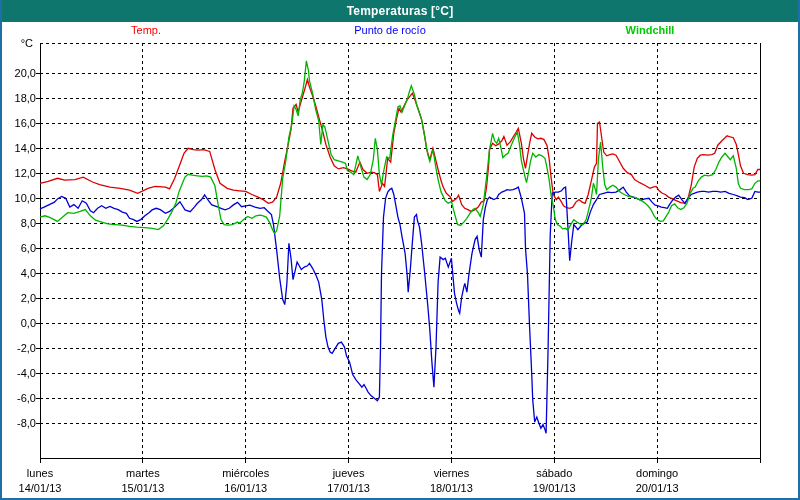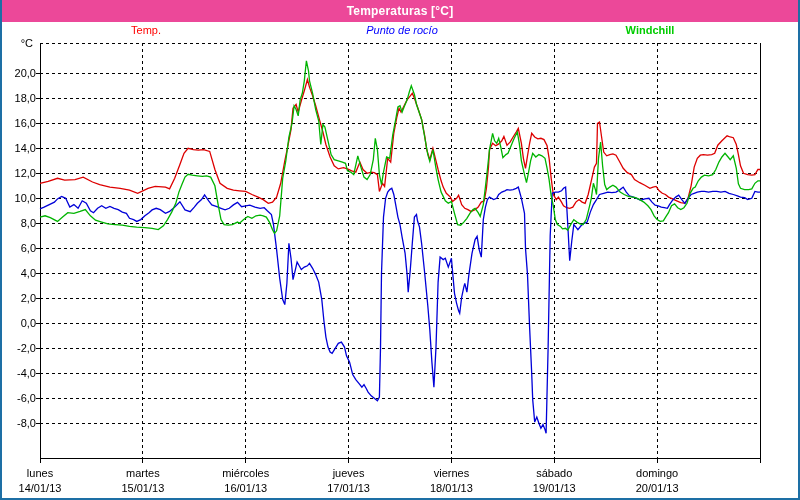--- a/index.html
+++ b/index.html
@@ -95,21 +95,21 @@
         <text x="554.2857142857143" y="492" text-anchor="middle" font-size="11" font-family="&quot;Liberation Sans&quot;,sans-serif" fill="#000">19/01/13</text>
         <line x1="657.1428571428571" y1="458" x2="657.1428571428571" y2="463" stroke="#000" stroke-width="1" shape-rendering="crispEdges"></line>
         <text x="657.1428571428571" y="477" text-anchor="middle" font-size="11" font-family="&quot;Liberation Sans&quot;,sans-serif" fill="#000">domingo</text>
         <text x="657.1428571428571" y="492" text-anchor="middle" font-size="11" font-family="&quot;Liberation Sans&quot;,sans-serif" fill="#000">20/01/13</text>
         <line x1="760" y1="458" x2="760" y2="463" stroke="#000" stroke-width="1" shape-rendering="crispEdges"></line>
         <polyline points="40.0,183.3 48.2,181.4 57.5,178.3 64.7,180.2 75.0,179.6 83.2,177.1 92.5,182.0 99.7,184.6 109.9,187.1 120.2,188.3 129.5,190.1 137.7,193.3 148.0,188.3 155.2,186.4 165.5,187.1 169.6,188.9 174.7,178.3 179.9,164.6 184.0,153.3 188.1,148.3 193.3,149.6 198.4,150.2 203.5,149.6 209.7,151.4 214.9,169.5 220.0,183.3 227.2,188.3 233.4,190.1 239.5,190.8 245.7,191.4 251.9,194.5 258.1,197.1 263.2,199.6 268.3,203.3 272.5,202.1 276.6,197.1 280.7,183.3 284.8,160.8 287.9,145.8 291.0,129.6 293.0,108.3 296.1,104.5 298.2,112.1 301.3,100.8 304.3,90.8 307.4,79.5 309.5,87.1 312.6,95.8 315.7,105.8 319.8,120.8 322.9,132.0 325.9,144.5 330.1,157.0 334.2,165.8 338.3,168.9 343.4,167.7 347.5,168.9 351.7,170.8 355.8,172.1 359.9,162.1 363.0,169.5 367.1,173.3 371.2,172.1 374.3,172.7 377.4,174.6 379.4,191.4 382.5,183.3 384.6,186.4 387.7,158.3 390.7,162.1 393.8,133.3 396.9,117.0 399.0,108.3 401.0,112.1 404.1,105.8 407.2,99.6 410.3,95.8 412.3,93.3 414.4,98.3 417.5,107.0 421.6,119.5 424.7,135.8 426.7,149.6 429.8,159.6 432.9,148.3 436.0,160.8 438.1,169.5 441.1,180.8 443.2,187.1 446.3,193.3 450.4,197.1 452.5,201.4 456.6,198.3 458.6,195.2 461.7,204.6 464.8,208.3 467.9,209.6 471.0,211.4 475.1,209.6 478.2,207.1 481.3,202.1 484.3,200.8 486.4,188.3 488.5,167.1 489.5,149.6 492.6,143.3 495.7,145.8 498.7,143.9 501.8,140.8 503.9,136.4 507.0,145.2 510.1,142.1 513.1,137.0 516.2,132.0 518.3,128.3 521.4,143.3 523.4,158.3 525.5,168.3 527.5,155.8 529.6,143.3 531.7,133.3 534.7,137.0 537.8,138.9 540.9,138.3 544.0,139.6 547.1,145.8 549.1,158.3 551.2,178.3 553.3,194.5 556.3,199.6 558.4,197.1 561.5,202.1 563.5,205.8 566.6,207.7 569.7,208.3 572.8,207.1 575.9,202.1 579.0,199.6 582.1,202.1 585.1,203.3 588.2,194.5 591.3,180.8 594.4,167.1 596.5,163.3 597.5,123.3 599.5,122.0 601.6,137.0 603.7,152.1 606.7,155.8 609.8,154.6 612.9,153.9 616.0,155.2 619.1,160.8 623.2,168.3 627.3,172.7 631.4,174.6 634.5,179.6 639.7,182.7 644.8,185.2 649.9,188.3 653.0,187.1 656.1,186.4 659.2,190.8 662.3,193.3 665.4,194.5 668.5,197.1 672.6,198.9 676.7,200.8 680.8,202.7 684.9,203.3 688.0,198.3 691.1,185.8 694.2,167.1 697.3,158.3 700.3,155.2 703.4,154.6 707.5,155.2 711.7,154.6 714.7,153.3 717.8,145.2 721.9,140.8 725.0,137.7 727.1,135.8 730.2,137.0 733.3,137.7 736.3,144.5 738.4,154.6 740.5,165.8 743.5,173.3 747.7,174.6 751.8,175.2 754.9,174.6 757.9,169.5 760.0,169.5" fill="none" stroke="#dd0000" stroke-width="1.3" stroke-linejoin="miter"></polyline>
         <polyline points="40.0,208.9 44.1,207.1 49.3,204.6 54.4,202.1 57.5,198.9 61.6,196.4 65.7,198.3 69.8,207.1 73.9,204.6 78.1,208.3 82.2,200.8 86.3,203.3 90.4,210.8 93.5,212.7 97.6,208.3 101.7,205.8 105.8,208.3 109.9,206.4 114.1,208.3 118.2,209.6 122.3,212.1 126.4,213.3 129.5,218.3 133.6,219.6 136.7,221.4 140.8,219.6 144.9,215.8 149.0,212.7 152.1,209.9 156.2,208.3 160.3,209.6 165.5,213.3 169.6,211.4 174.7,207.1 179.9,201.7 185.0,209.9 190.2,211.7 194.3,207.1 197.4,203.3 201.5,199.6 204.6,194.9 208.7,200.8 211.8,204.9 216.9,206.7 221.0,208.3 225.1,209.9 229.3,208.3 233.4,204.9 237.5,202.4 241.6,206.7 245.7,205.8 249.8,205.2 255.0,207.1 260.1,208.3 264.2,207.7 267.3,210.8 271.4,214.6 273.5,224.6 276.6,249.6 279.7,278.3 282.7,299.6 284.8,304.6 286.9,283.3 288.9,243.3 291.0,258.3 293.0,279.6 295.1,270.8 297.1,262.1 299.2,265.8 301.3,269.6 304.3,267.1 307.4,265.8 309.5,263.3 312.6,268.3 315.7,274.6 318.7,282.1 321.8,299.6 323.9,320.8 325.9,337.1 328.0,347.1 330.1,352.1 332.1,353.3 335.2,348.3 338.3,343.3 341.4,342.1 344.5,347.1 346.5,355.8 349.6,362.1 352.7,374.6 355.8,379.6 358.9,383.3 361.9,387.1 364.0,384.6 366.1,388.3 368.1,392.1 371.2,395.8 374.3,398.3 377.4,400.8 379.4,397.1 380.5,348.3 381.5,273.3 383.5,217.1 385.6,198.3 387.7,192.1 389.7,189.6 391.8,188.3 393.8,194.5 395.9,205.8 397.9,217.1 400.0,224.6 402.1,237.1 405.1,253.3 407.2,275.8 408.2,292.1 410.3,269.6 412.3,243.3 414.4,217.1 416.5,214.6 417.5,220.8 419.5,227.1 421.6,243.3 424.7,273.3 427.8,305.8 429.8,329.6 431.9,362.1 433.9,387.1 436.0,347.1 438.1,282.1 440.1,257.1 443.2,259.6 445.3,258.3 448.3,267.1 451.4,258.3 453.5,282.1 454.5,293.3 456.6,303.3 458.6,310.8 459.7,313.3 461.7,297.0 463.8,287.1 464.8,283.3 466.9,292.1 468.9,274.6 472.0,253.3 475.1,239.6 477.1,236.4 479.2,249.6 481.3,257.1 483.3,219.6 485.4,207.1 487.4,199.6 489.5,197.1 491.5,198.3 493.6,199.6 496.7,198.3 498.7,194.5 501.8,192.1 504.9,190.8 507.0,189.6 510.1,190.2 513.1,189.6 516.2,188.3 518.3,187.1 521.4,198.3 524.5,213.3 525.5,248.3 527.5,274.6 529.6,327.1 531.7,373.3 532.7,399.6 534.7,422.1 536.8,417.1 538.9,423.3 540.9,428.3 543.0,424.6 545.0,429.6 546.1,433.3 548.1,348.3 550.2,235.8 552.2,193.3 555.3,192.1 558.4,192.1 561.5,190.8 563.5,188.3 565.6,187.1 567.7,223.3 569.7,260.8 571.8,240.8 573.8,224.6 575.9,227.1 577.9,229.6 581.0,225.8 584.1,223.3 587.2,222.1 590.3,212.1 593.4,204.6 596.5,199.6 599.5,194.5 603.7,193.3 607.8,192.1 611.9,192.7 616.0,192.1 620.1,189.6 623.2,187.1 626.3,192.1 629.4,195.8 633.5,197.1 636.6,198.3 640.7,200.2 644.8,198.9 648.9,198.3 652.0,202.1 655.1,205.2 658.2,205.8 661.3,207.1 664.3,207.7 667.4,208.3 669.5,204.6 672.6,200.2 675.7,197.1 678.7,195.2 681.8,199.6 684.9,203.3 688.0,198.3 691.1,194.5 694.2,193.3 697.3,192.1 701.4,191.4 704.5,191.4 708.6,192.1 712.7,191.4 716.8,191.4 720.9,192.1 725.0,191.4 729.1,193.3 733.3,194.5 737.4,195.8 740.5,197.1 744.6,197.7 747.7,199.6 751.8,198.3 754.9,191.4 757.9,192.1 760.0,192.1" fill="none" stroke="#0000d8" stroke-width="1.3" stroke-linejoin="miter"></polyline>
         <polyline points="40.0,217.1 45.1,215.8 50.3,217.7 57.5,221.4 62.6,217.1 67.8,212.7 73.9,213.3 80.1,211.4 85.3,209.6 90.4,215.8 95.5,220.2 101.7,222.1 107.9,223.9 115.1,224.6 122.3,225.2 129.5,226.4 136.7,227.1 144.9,227.7 152.1,228.3 158.3,229.6 163.4,225.8 167.5,219.6 171.7,212.1 175.8,203.3 178.9,192.1 181.9,184.6 185.0,177.1 188.1,174.3 192.2,175.2 197.4,175.8 202.5,176.4 206.6,175.8 210.7,177.1 214.9,185.8 217.9,203.3 221.0,219.6 224.1,224.6 228.2,225.2 232.3,224.6 237.5,222.1 239.5,223.3 243.7,219.6 247.8,216.4 251.9,218.3 256.0,215.8 260.1,215.2 263.2,215.8 266.3,217.1 269.4,222.1 272.5,229.6 274.5,233.3 276.6,230.8 279.7,215.8 282.7,178.3 285.8,160.8 288.9,137.0 292.0,123.3 294.1,105.8 296.1,109.5 298.2,115.8 300.2,99.6 302.3,93.3 304.3,80.8 306.4,60.8 308.5,70.8 309.5,80.8 312.6,93.3 315.7,109.5 318.7,120.8 320.8,144.5 322.9,124.5 324.9,127.1 328.0,140.8 331.1,154.6 334.2,159.6 338.3,160.8 342.4,162.1 345.5,163.3 347.5,170.8 350.6,172.1 353.7,174.6 357.8,155.8 360.9,167.1 364.0,177.1 367.1,179.6 370.2,174.6 373.3,159.6 375.3,138.3 377.4,149.6 379.4,174.6 381.5,184.6 383.5,172.1 386.6,157.0 389.7,158.3 392.8,134.6 395.9,118.3 397.9,107.0 400.0,105.8 402.1,112.1 404.1,107.0 407.2,99.6 409.3,92.0 411.3,85.8 414.4,94.5 416.5,104.5 419.5,113.3 421.6,119.5 424.7,137.0 427.8,154.6 429.8,161.4 432.9,149.6 436.0,168.3 438.1,179.6 441.1,192.1 443.2,196.4 445.3,200.8 448.3,203.3 451.4,201.4 454.5,213.3 457.6,224.6 460.7,225.2 463.8,222.1 466.9,218.3 469.9,213.3 473.0,209.6 475.1,208.3 478.2,212.7 480.2,216.4 483.3,204.6 485.4,187.1 487.4,169.5 489.5,149.6 492.6,133.3 494.6,140.8 496.7,143.3 498.7,138.3 500.8,147.1 502.9,157.7 505.9,154.6 508.0,153.3 511.1,145.8 514.2,138.3 517.3,132.0 519.3,143.3 521.4,160.8 524.5,174.6 526.5,182.7 528.6,172.1 530.6,160.8 532.7,153.3 535.8,157.0 538.9,154.6 541.9,155.8 545.0,158.3 547.1,168.3 549.1,179.6 551.2,195.8 553.3,205.8 555.3,219.6 557.4,224.6 560.5,226.4 562.5,228.9 565.6,228.3 567.7,230.2 570.7,224.6 573.8,219.6 576.9,222.1 580.0,223.9 583.1,224.6 586.2,219.6 589.3,207.1 591.3,198.3 593.4,183.3 595.4,189.6 596.5,194.5 598.5,158.3 600.6,142.1 602.6,165.8 604.7,184.6 606.7,189.6 609.8,187.1 612.9,185.2 616.0,187.1 620.1,192.1 624.2,194.5 628.3,196.4 632.5,197.1 635.5,197.7 639.7,199.6 643.8,202.1 647.9,205.8 651.0,209.6 654.1,215.8 657.1,219.6 660.2,221.4 663.3,220.8 666.4,215.8 668.5,212.7 671.5,205.8 674.6,203.9 677.7,207.7 680.8,209.6 683.9,207.7 687.0,203.3 690.1,193.3 693.1,188.3 695.2,187.1 698.3,180.8 701.4,177.1 704.5,175.2 708.6,175.8 712.7,174.6 715.8,169.5 718.9,162.1 721.9,157.0 725.0,153.3 728.1,157.0 730.2,159.6 733.3,155.8 736.3,168.3 738.4,183.9 740.5,188.3 744.6,189.6 748.7,189.6 751.8,188.9 754.9,183.3 757.9,180.8 760.0,180.8" fill="none" stroke="#00b400" stroke-width="1.3" stroke-linejoin="miter"></polyline>
       </svg>
   </div>
-  <div id="titlebar" style="background: #ec4899;">
+  <div id="titlebar" style="background: #0f766e;">
     <span class="t">Temperaturas [°C]</span>
   </div>
   <div id="legend">
       <span class="legend-item" style="left: 144px; color: rgb(255, 0, 0);">Temp.</span>
-      <span class="legend-item" style="left: 400px; color: rgb(0, 0, 255); font-style: italic;">Punto de rocío</span>
+      <span class="legend-item" style="left: 388px; color: rgb(0, 0, 255);">Punto de rocío</span>
       <span class="legend-item" style="left: 648px; color: rgb(0, 204, 0); font-weight: bold;">Windchill</span>
     </div>
 </div>
 
 </body></html>

